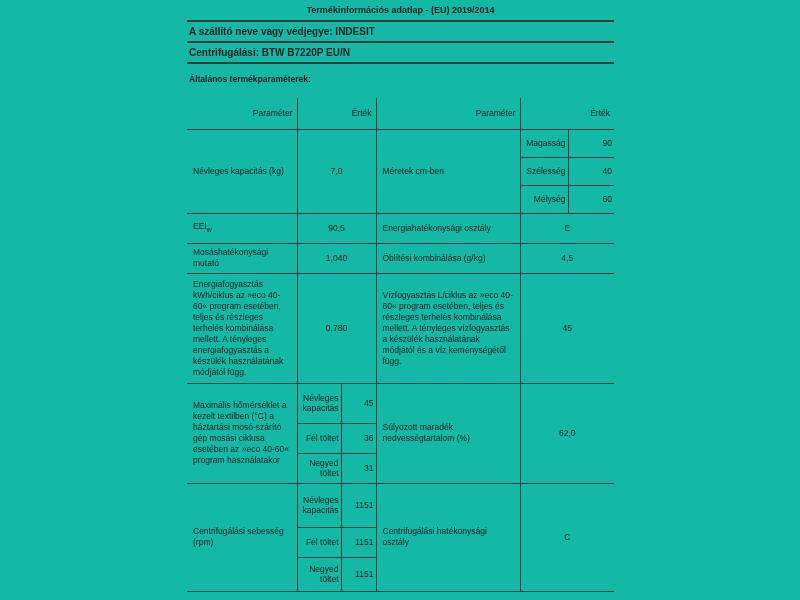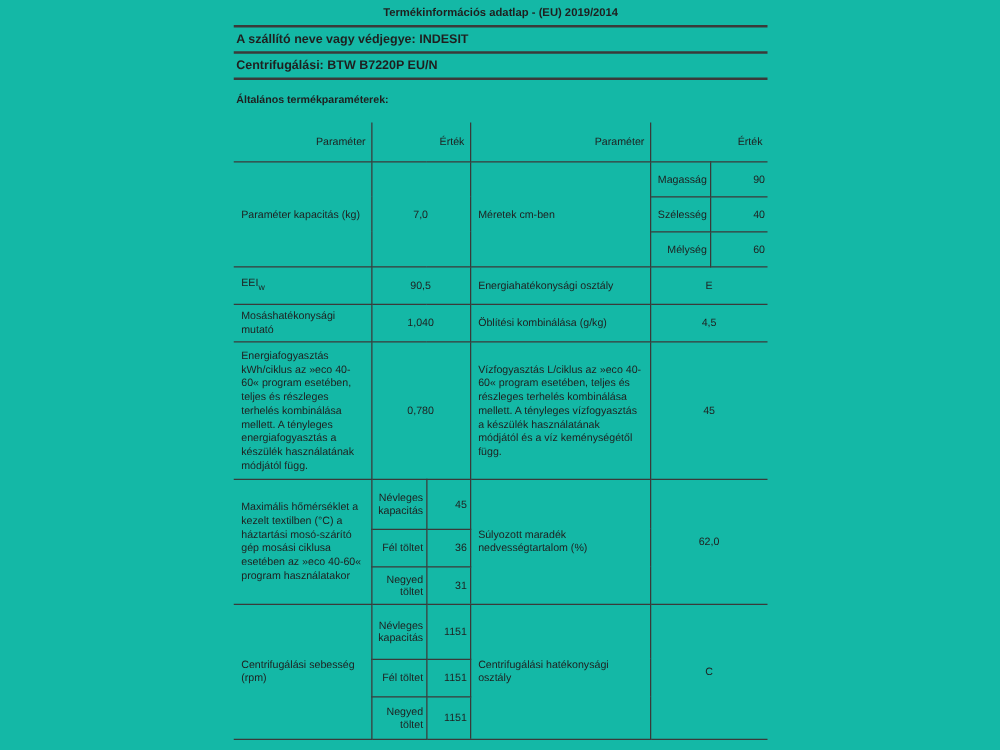--- a/index.html
+++ b/index.html
@@ -59,21 +59,21 @@
 
       <tbody>
           <tr class="hdr" style="height:31px">
         <td>Paraméter</td>
         <td colspan="2">Érték</td>
         <td>Paraméter</td>
         <td colspan="2" class="edge">Érték</td>
       </tr>
 
       <tr style="height:28px">
-        <td rowspan="3" class="param">Paraméter kapacitás (kg)</td>
+        <td rowspan="3" class="param">Névleges kapacitás (kg)</td>
         <td rowspan="3" colspan="2" class="val">7,0</td>
         <td rowspan="3" class="param">Méretek cm-ben</td>
         <td class="sublabel">Magasság</td>
         <td class="subval edge">90</td>
       </tr>
       <tr style="height:28px">
         <td class="sublabel">Szélesség</td>
         <td class="subval edge">40</td>
       </tr>
       <tr style="height:28px">

